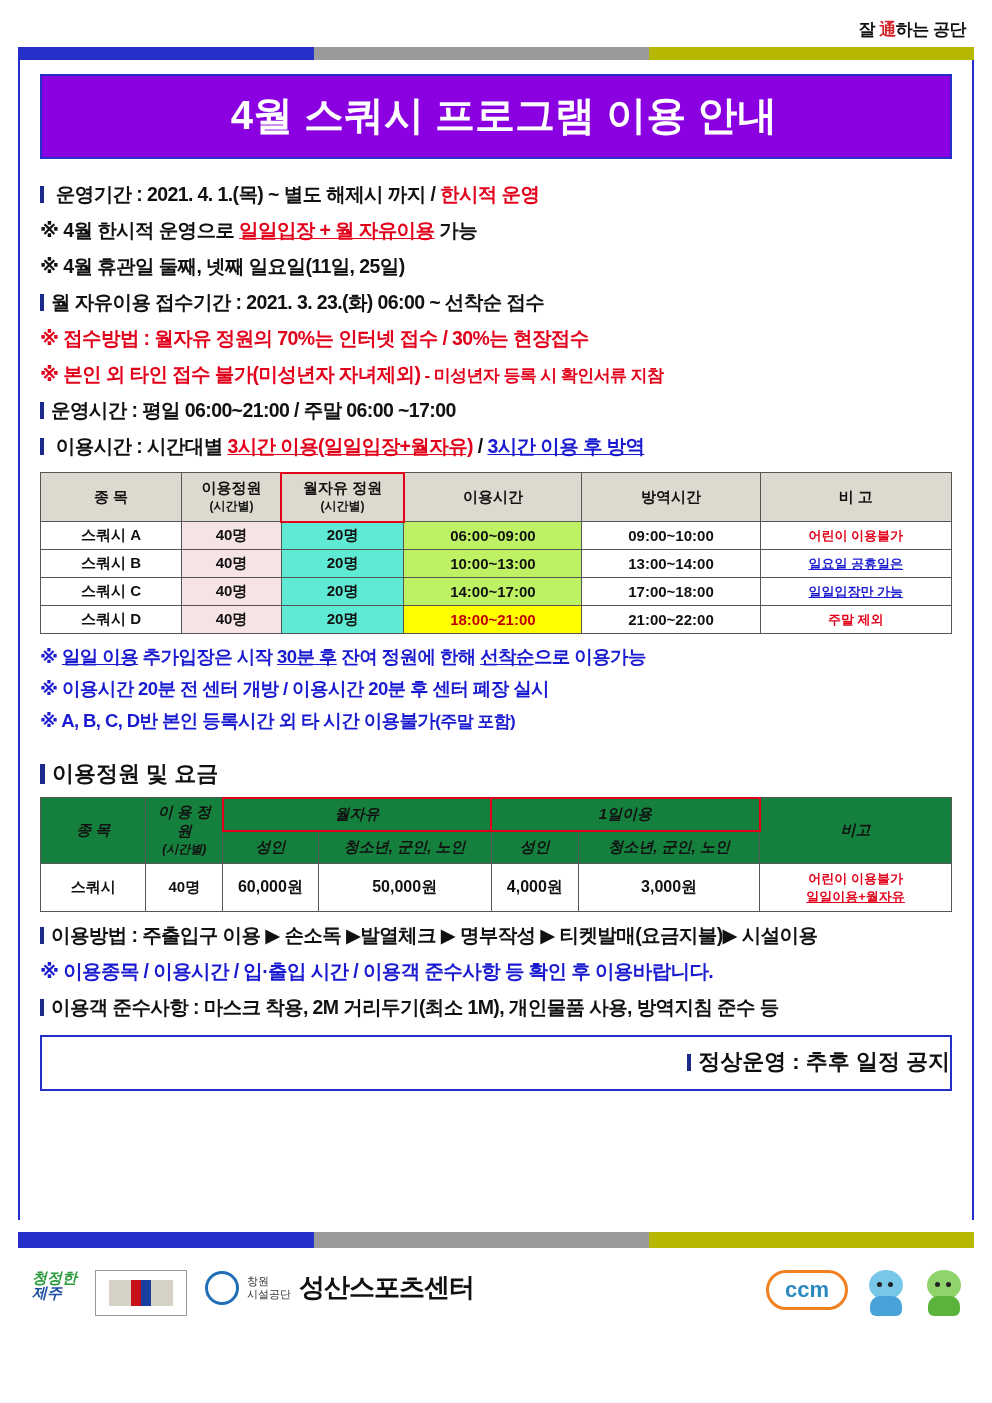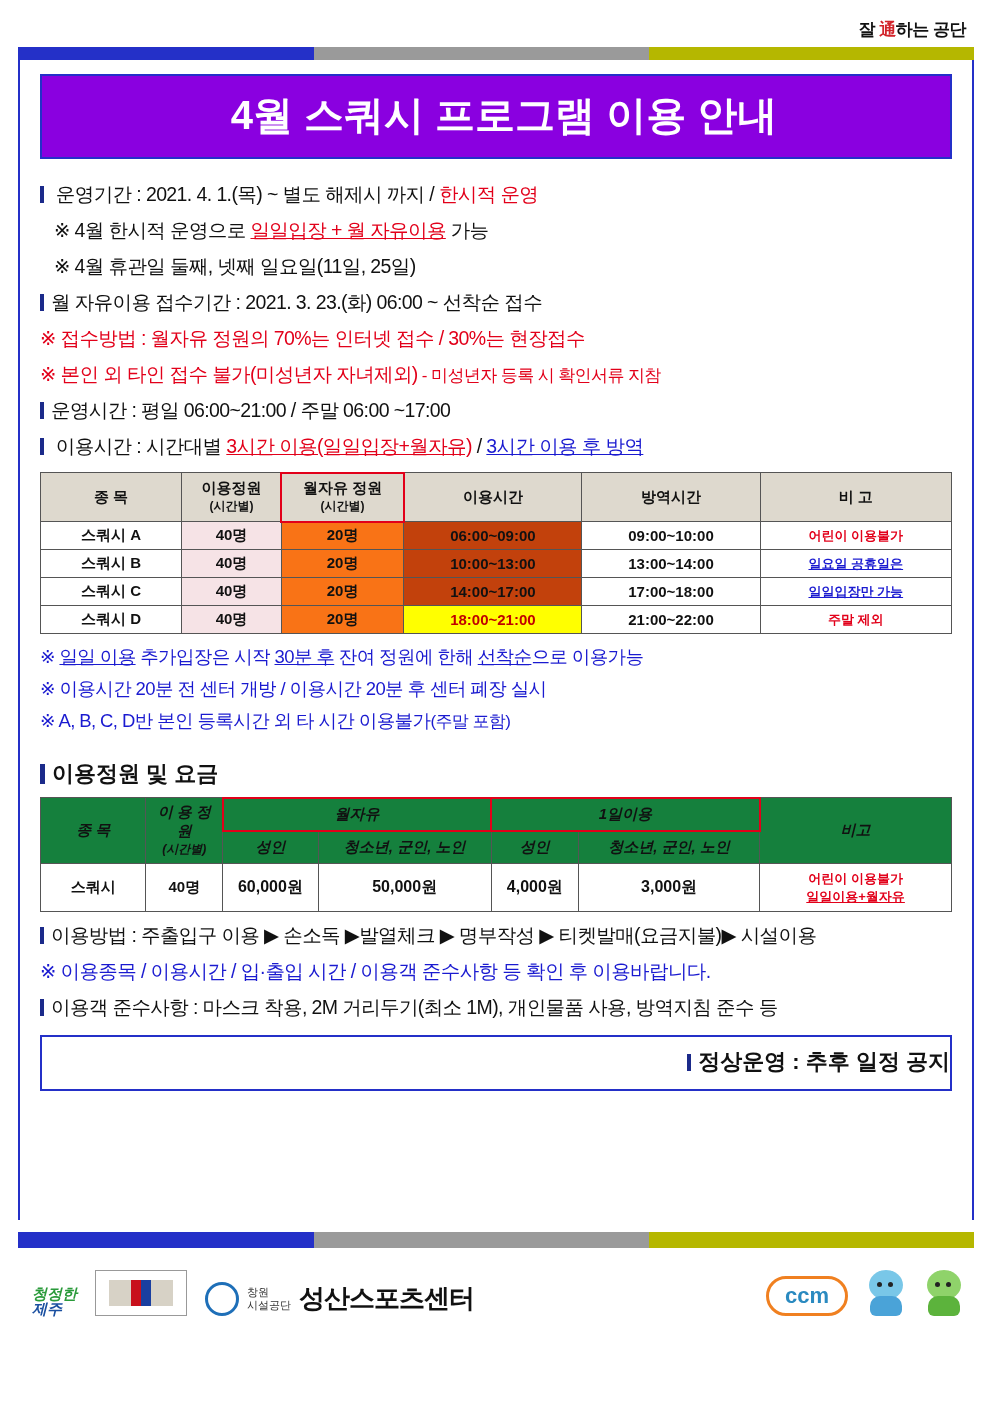--- a/index.html
+++ b/index.html
@@ -48,22 +48,22 @@
   }
   .title-band h1 {
     margin: 0;
     color: #ffffff;
     font-size: 40px;
     font-weight: bold;
     letter-spacing: 0px;
     padding-left: 16px;
   }
 
-  .line { font-size: 19.5px; font-weight: normal; margin: 9px 0; letter-spacing: -0.6px; color:#111; }
-  .line.sub { margin-left: 14px; }
+  .line { font-size: 19.5px; font-weight: bold; margin: 9px 0; letter-spacing: -0.6px; color:#111; }
+  .line.sub { }
   .bar::before {
     content: "";
     display: inline-block;
     width: 4px; height: 17px;
     background: #1b2a8a;
     margin-right: 7px;
     vertical-align: -2px;
   }
   .red { color: #e2001a; }
   .blue { color: #1a1ad0; }
@@ -75,22 +75,22 @@
   .tbl1 { margin: 12px 0 10px 0; font-size: 15px; }
   .tbl1 th, .tbl1 td {
     border: 1px solid #555;
     text-align: center;
     padding: 4px 18px;
     font-weight: bold;
   }
   .tbl1 thead th { background: #ded9ce; font-size: 15px; padding: 6px 2px; }
   .tbl1 thead th .tiny { display:block; font-size: 12px; font-weight: bold; }
   .col-jeong { background: #f6e3e6; }
-  .col-wol { background: #f97316; }
-  .col-use { background: #c2410c; }
+  .col-wol { background: #5eead4; }
+  .col-use { background: #bef264; }
   .redbox { outline: 2px solid #e2001a; outline-offset: -1px; }
   .hl { background: #ffff00; color: #c00000; }
   .note-red { color: #e2001a; font-size: 13px; font-weight: bold; }
   .note-blue { color: #1a1ad0; font-size: 13px; font-weight: bold; text-decoration: underline; }
 
   .bullets { margin: 10px 0 0 0; }
   .bullets .line { margin: 7px 0; font-size: 18.5px; }
 
   .sec-title { font-size: 22px; font-weight: bold; margin: 26px 0 8px 0; }
   .sec-title.bar::before { height: 20px; width: 5px; vertical-align: -3px; }
@@ -113,21 +113,21 @@
     margin-top: 14px;
     font-size: 22px;
     font-weight: bold;
   }
   .bottombar { display:flex; height: 16px; width: 100%; margin-top: 12px; }
   .bottombar .c1 { flex: 0 0 31%; background: #2430c8; }
   .bottombar .c2 { flex: 0 0 35%; background: #9a9a9a; }
   .bottombar .c3 { flex: 1; background: #b5b700; }
 
   
-  .logos { display: flex; align-items: flex-end; gap: 18px; padding: 22px 10px 0 14px; }
+  .logos { display: flex; align-items: flex-start; gap: 18px; padding: 22px 10px 0 14px; }
   .logo { display: flex; align-items: center; }
   .logo-jeju { font-size: 15px; font-weight: bold; color: #1a4fa0; font-style: italic; line-height: 1.0; }
   .logo-jeju .g { color: #2a9a3a; }
   .flagbox { width: 92px; height: 46px; border: 1px solid #999; display:flex; align-items:center; justify-content:center; }
   .flagline { width: 64px; height: 26px; background: linear-gradient(90deg,#d7d2c6 0 34%, #c8101b 34% 50%, #1a3fa0 50% 66%, #d7d2c6 66% 100%); }
   .sscenter { display:flex; align-items:center; gap:8px; }
   .circ-logo { width: 34px; height: 34px; border-radius: 50%; border: 3px solid #1e6fb8; }
   .ssc-text { font-size: 26px; font-weight: bold; letter-spacing: -1px; }
   .ssc-small { font-size: 11px; color:#333; line-height:1.1; }
   .spacer { flex: 1; }

